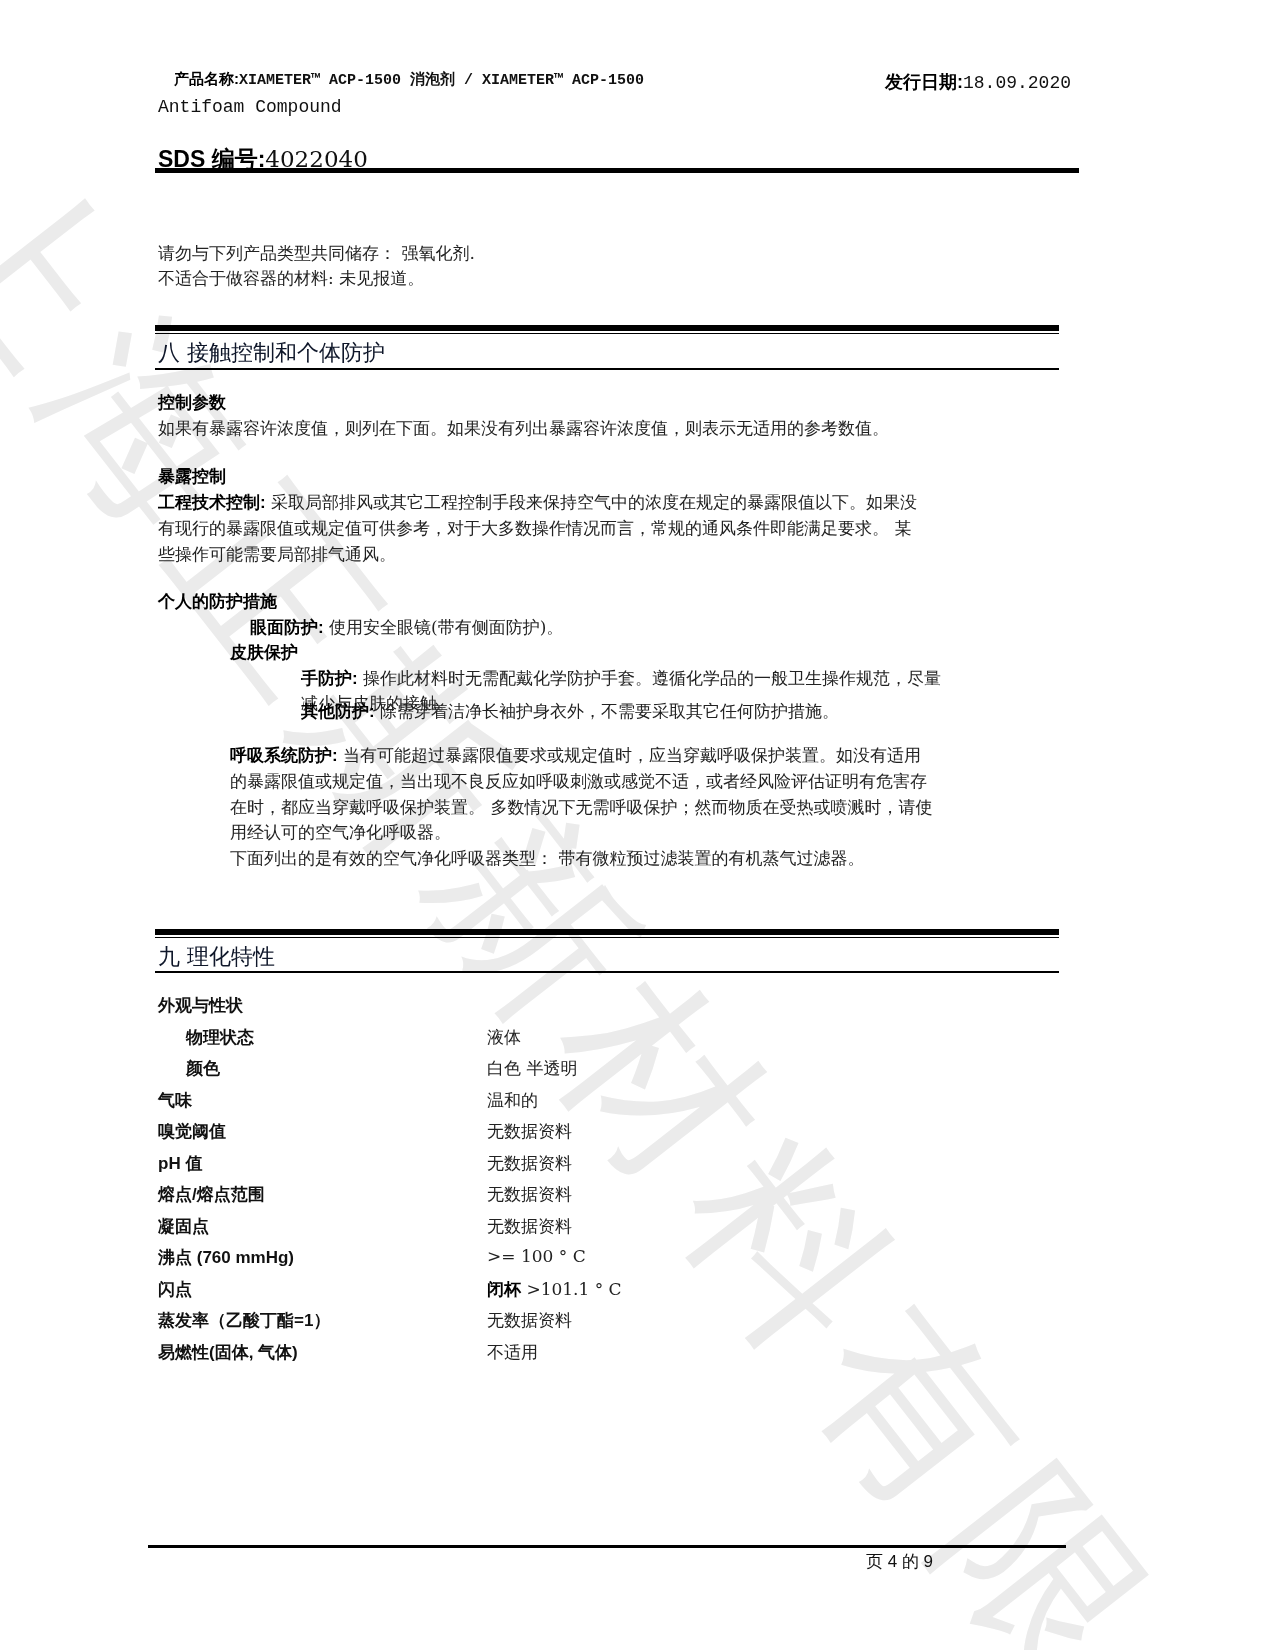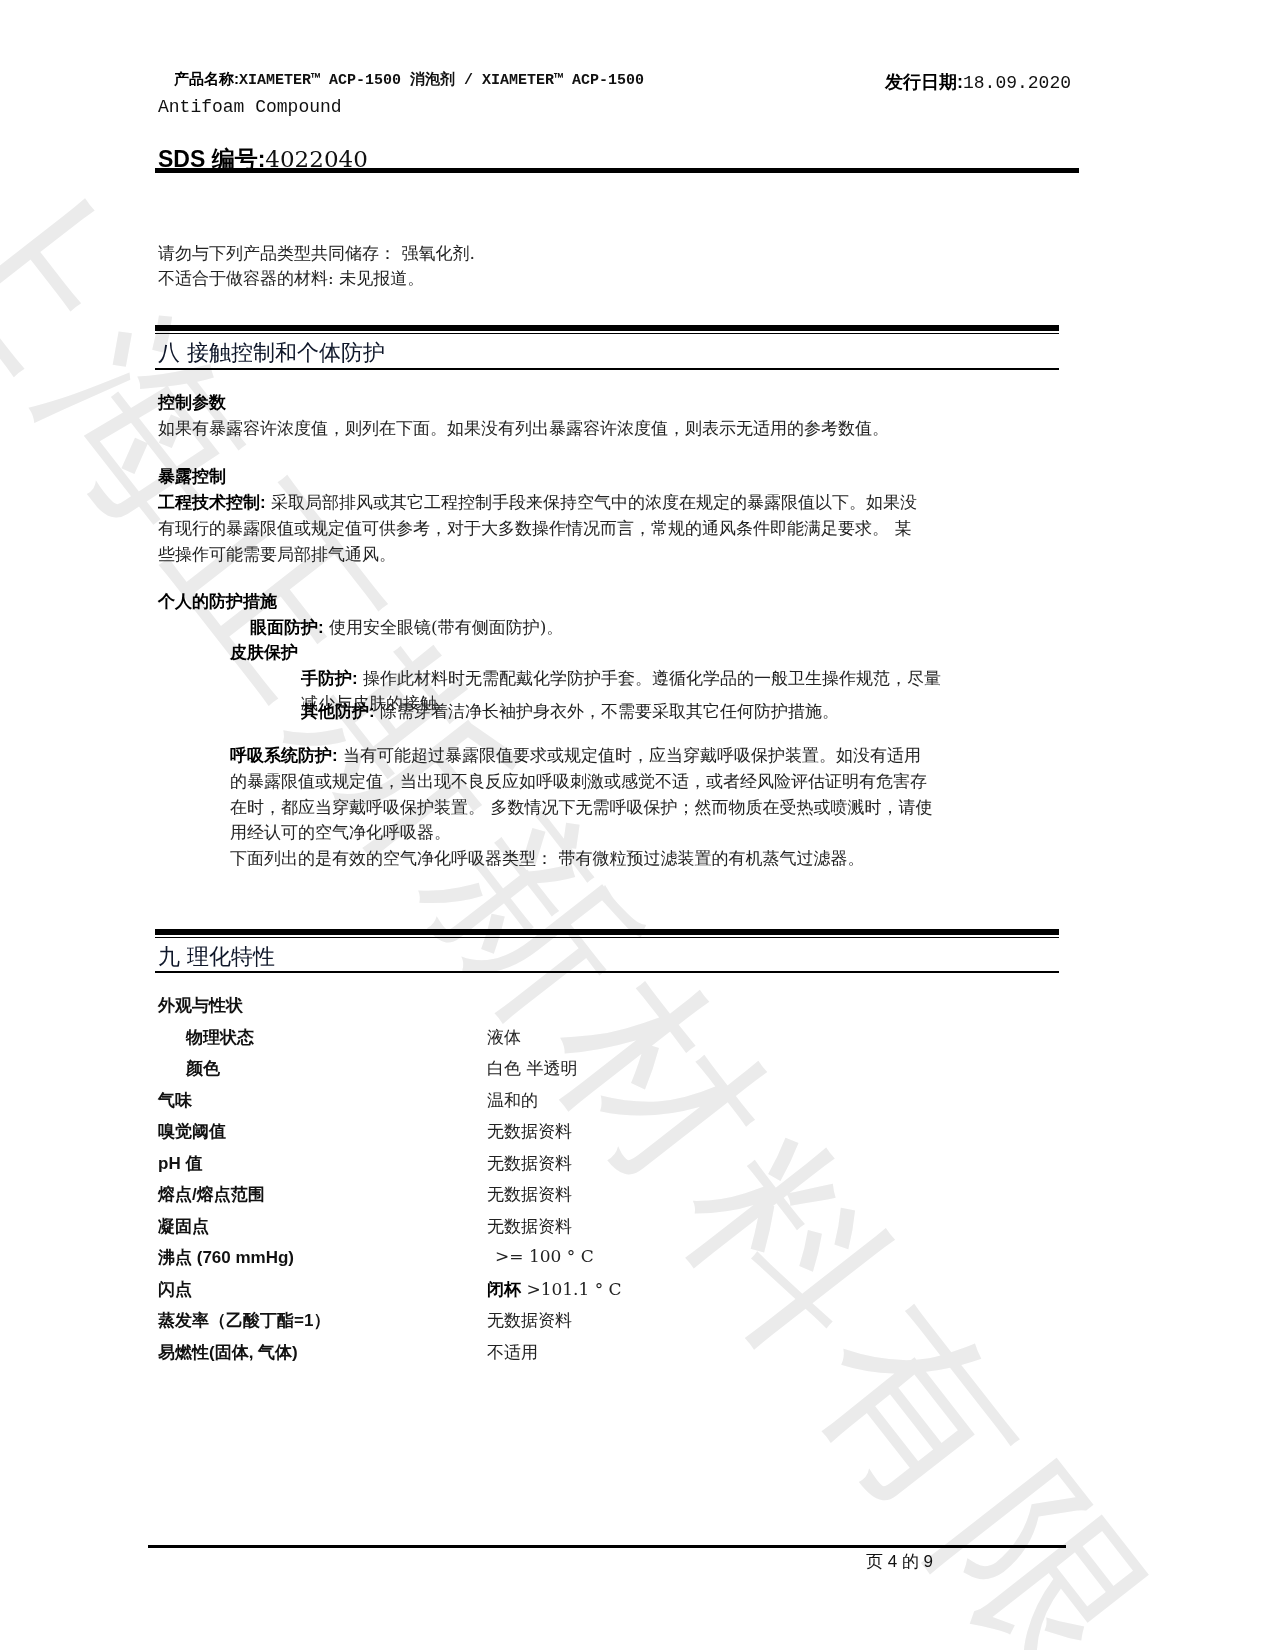--- a/index.html
+++ b/index.html
@@ -111,21 +111,21 @@
       <div class="abs prop-value" style="top: 1089px;">温和的</div>
       <div class="abs prop-label" style="top: 1120px;">嗅觉阈值</div>
       <div class="abs prop-value" style="top: 1120px;">无数据资料</div>
       <div class="abs prop-label" style="top: 1152px;">pH 值</div>
       <div class="abs prop-value" style="top: 1152px;">无数据资料</div>
       <div class="abs prop-label" style="top: 1183px;">熔点/熔点范围</div>
       <div class="abs prop-value" style="top: 1183px;">无数据资料</div>
       <div class="abs prop-label" style="top: 1215px;">凝固点</div>
       <div class="abs prop-value" style="top: 1215px;">无数据资料</div>
       <div class="abs prop-label" style="top: 1246px;">沸点 (760 mmHg)</div>
-      <div class="abs prop-value" style="top: 1246px; margin-left: 8px;">&gt;= 100 ° C</div>
+      <div class="abs prop-value" style="top: 1246px;">&gt;= 100 ° C</div>
       <div class="abs prop-label" style="top: 1278px;">闪点</div>
       <div class="abs prop-value" style="top: 1278px;"><span class="bold">闭杯</span><span> &gt;101.1 ° C</span></div>
       <div class="abs prop-label" style="top: 1309px;">蒸发率（乙酸丁酯=1）</div>
       <div class="abs prop-value" style="top: 1309px;">无数据资料</div>
       <div class="abs prop-label" style="top: 1341px;">易燃性(固体, 气体)</div>
       <div class="abs prop-value" style="top: 1341px;">不适用</div>
     </div>
 
   <div class="abs footer-rule"></div>
   <div class="abs footer-page">页 4 的 9</div>

